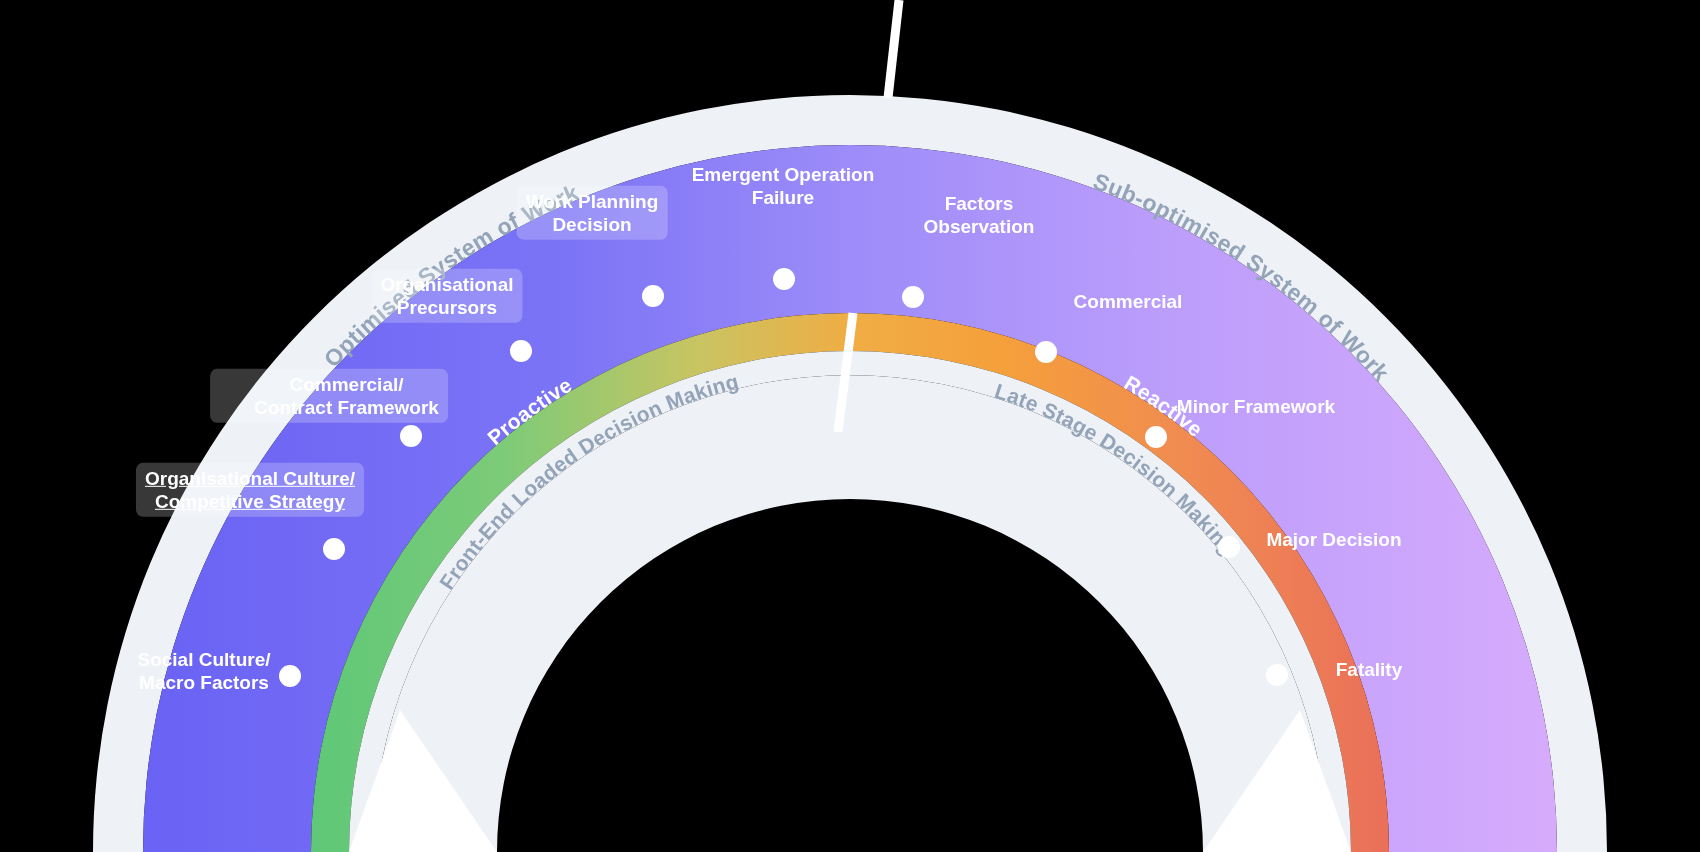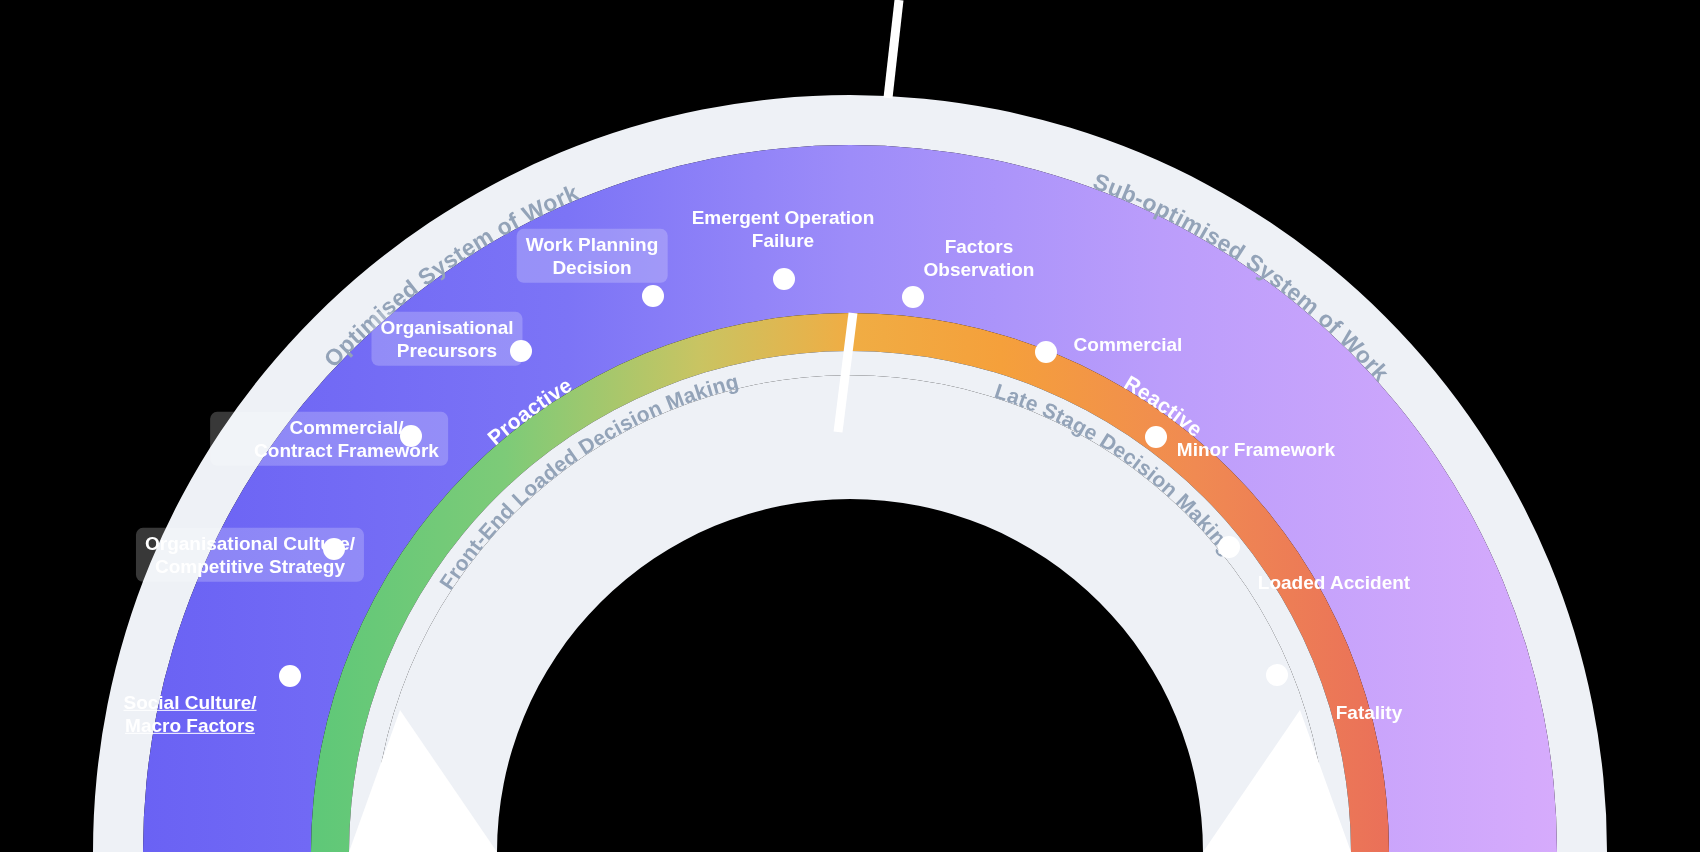--- a/index.html
+++ b/index.html
@@ -1,21 +1,21 @@
 <!DOCTYPE html>
 <html><head>
 <meta charset="utf-8">
 <style>
   html,body{margin:0;padding:0;background:#000;}
   #stage{position:relative;width:1700px;height:852px;background:#000;overflow:hidden;
          font-family:"Liberation Sans",sans-serif;}
   svg.diagram{position:absolute;left:0;top:0;width:1700px;height:852px;display:block;}
 
   .lbl{position:absolute;color:#ffffff;font-weight:700;line-height:1.22;
-       text-align:center;white-space:pre-line;pointer-events:none;margin-top:43px;}
+       text-align:center;white-space:pre-line;pointer-events:none;}
   .lbl.badge{background:rgba(255,255,255,0.22);border-radius:7px;padding:4px 9px;}
   .lbl.inner{font-size:19px;}
 
   .arc-text{font-family:"Liberation Sans",sans-serif;font-weight:700;}
   .arc-text.sys{fill:#93a3b8;font-size:23px;letter-spacing:.4px;}
   .arc-text.dm{fill:#93a3b8;font-size:21px;letter-spacing:.3px;}
   .arc-text.band{fill:#ffffff;font-size:21px;letter-spacing:.3px;}
 </style>
 </head>
 <body>
@@ -105,33 +105,33 @@
         <circle cx="784" cy="279" r="11" fill="#ffffff"></circle>
         <circle cx="913" cy="297" r="11" fill="#ffffff"></circle>
         <circle cx="1046" cy="352" r="11" fill="#ffffff"></circle>
         <circle cx="1156" cy="437" r="11" fill="#ffffff"></circle>
         <circle cx="1229" cy="547" r="11" fill="#ffffff"></circle>
         <circle cx="1277" cy="675" r="11" fill="#ffffff"></circle>
       </g>
   </svg>
 
   <div id="labels-layer">
-      <div class="lbl inner" style="left: 190px; top: 671px; transform: translate(-50%, -50%); text-decoration: underline;">Social Culture/
+      <div class="lbl inner" style="left: 204px; top: 671px; transform: translate(-50%, -50%);">Social Culture/
 Macro Factors</div>
-      <div class="lbl inner badge" style="left: 250px; top: 512px; transform: translate(-50%, -50%);">Organisational Culture/
+      <div class="lbl inner badge" style="left: 250px; top: 490px; transform: translate(-50%, -50%); text-decoration: underline;">Organisational Culture/
 Competitive Strategy</div>
       <div class="lbl inner badge" style="left: 329px; top: 396px; transform: translate(-50%, -50%); padding-left: 44px;">Commercial/
 Contract Framework</div>
       <div class="lbl inner badge" style="left: 447px; top: 296px; transform: translate(-50%, -50%);">Organisational
 Precursors</div>
       <div class="lbl inner badge" style="left: 592px; top: 213px; transform: translate(-50%, -50%);">Work Planning
 Decision</div>
       <div class="lbl inner" style="left: 783px; top: 186px; transform: translate(-50%, -50%);">Emergent Operation
 Failure</div>
       <div class="lbl inner" style="left: 979px; top: 215px; transform: translate(-50%, -50%);">Factors
 Observation</div>
       <div class="lbl inner" style="left: 1128px; top: 302px; transform: translate(-50%, -50%);">Commercial</div>
       <div class="lbl inner" style="left: 1256px; top: 407px; transform: translate(-50%, -50%);">Minor Framework</div>
-      <div class="lbl inner" style="left: 1334px; top: 540px; transform: translate(-50%, -50%);">Loaded Accident</div>
+      <div class="lbl inner" style="left: 1334px; top: 540px; transform: translate(-50%, -50%);">Major Decision</div>
       <div class="lbl inner" style="left: 1369px; top: 670px; transform: translate(-50%, -50%); text-align: right;">Fatality</div>
     </div>
 
 </div>
 
 </body></html>

